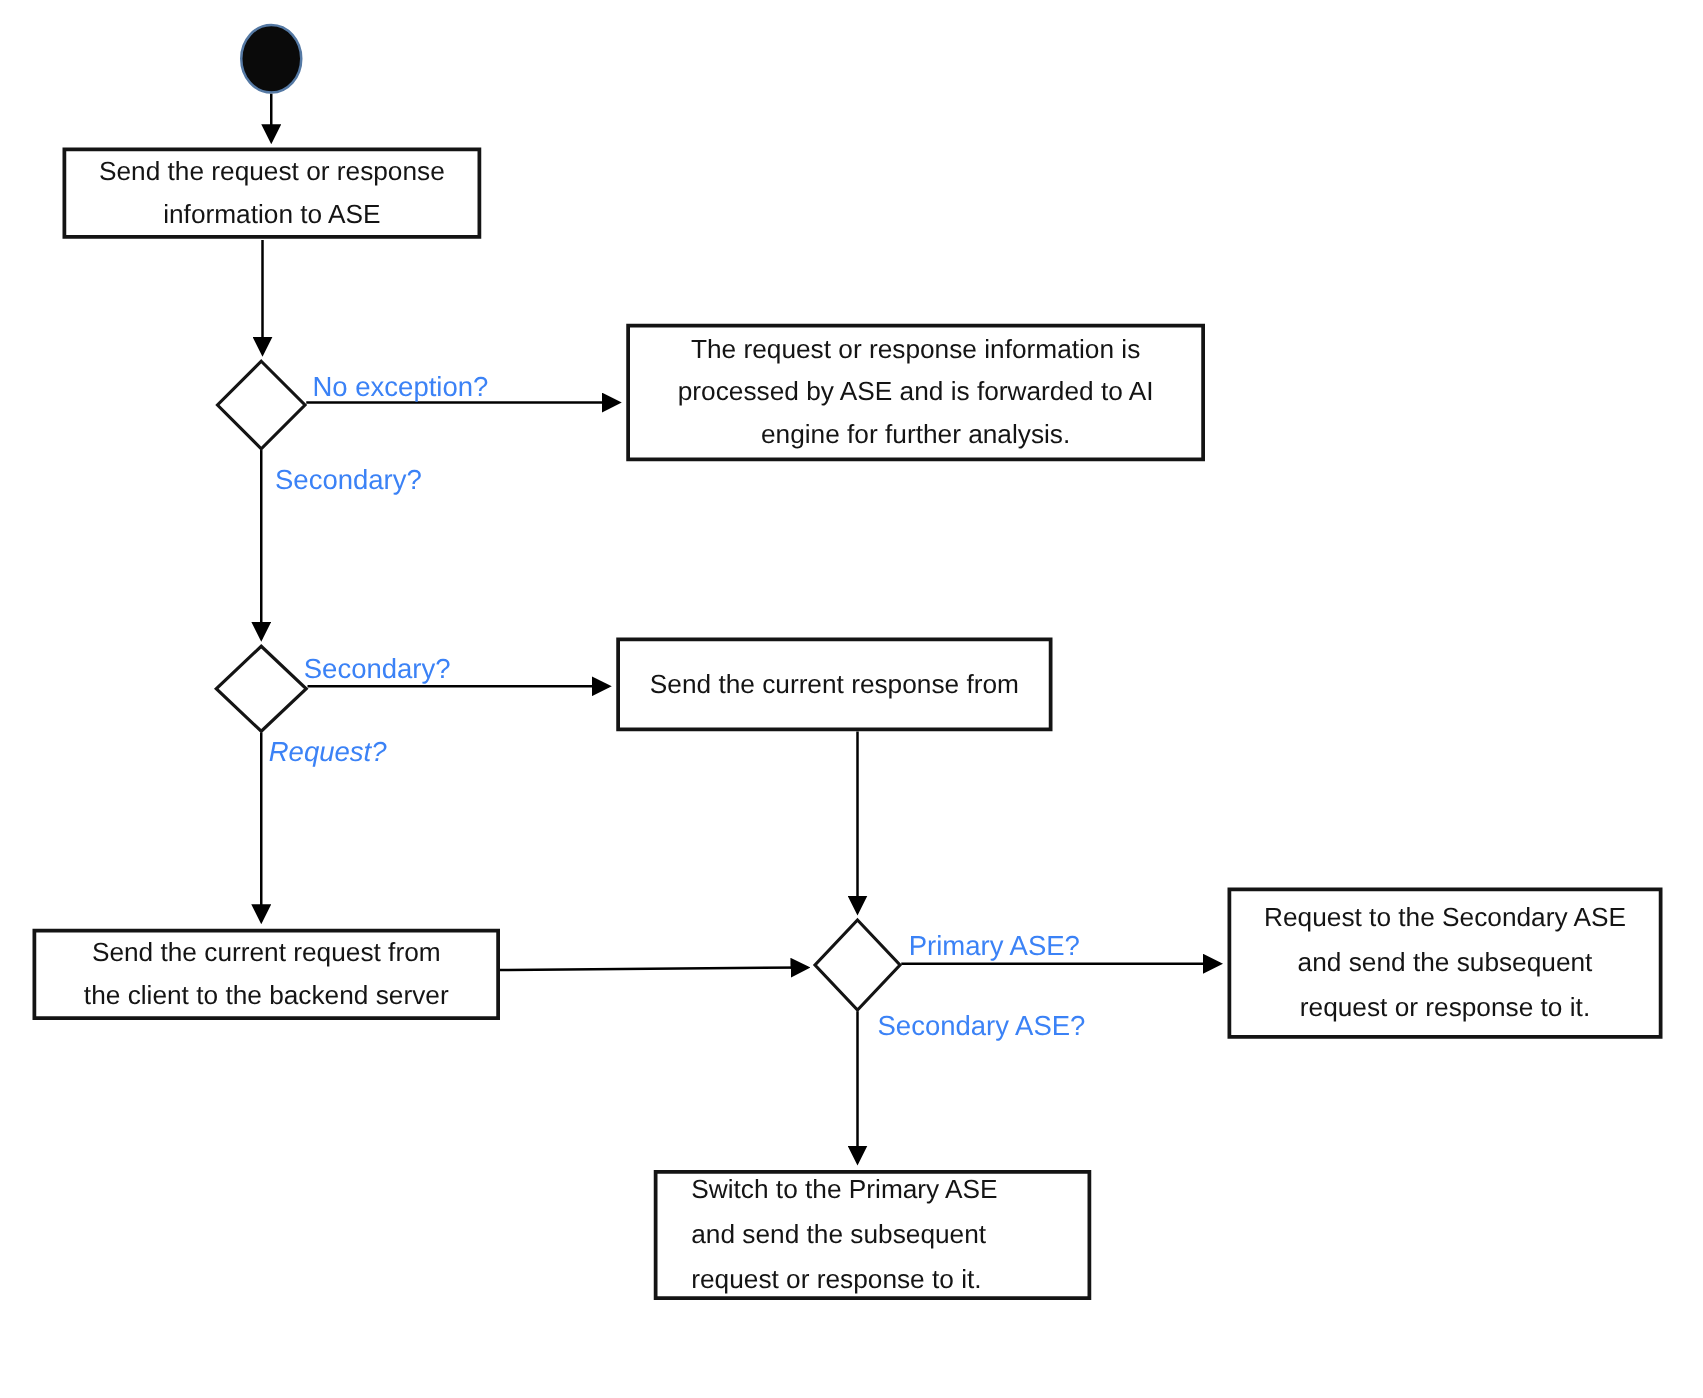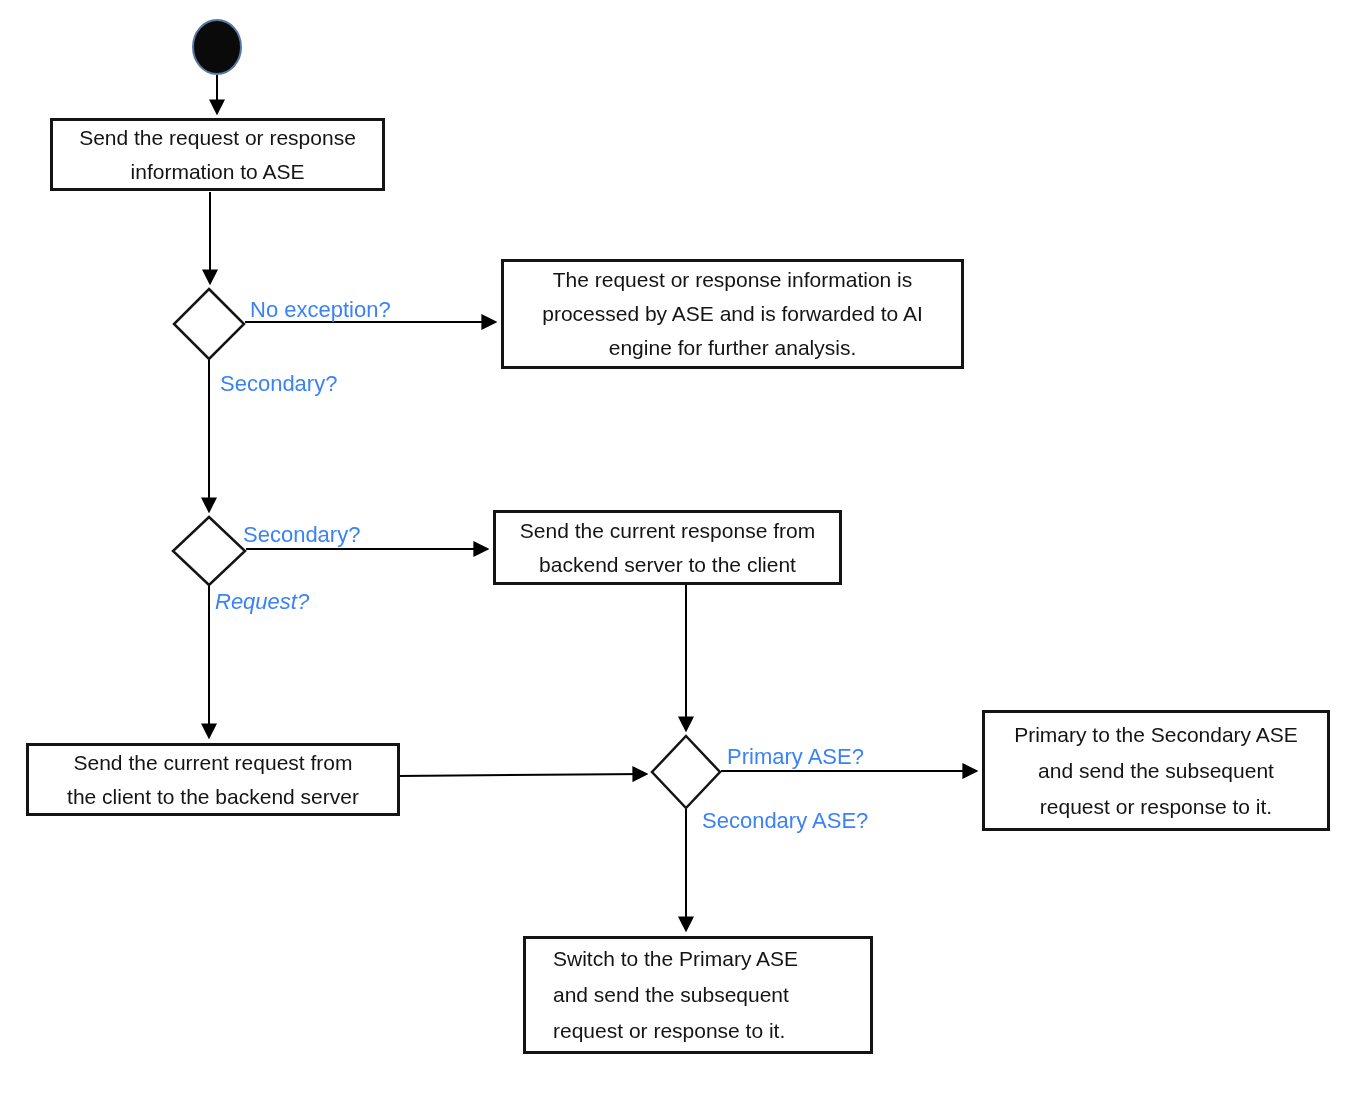--- a/index.html
+++ b/index.html
@@ -80,35 +80,34 @@
   </div>
 
   <div class="node" style="left:501px; top:259px; width:463px; height:110px;">
     <div>The request or response information is</div>
     <div>processed by ASE and is forwarded to AI</div>
     <div>engine for further analysis.</div>
   </div>
 
   <div class="node" style="left:493px; top:510px; width:349px; height:75px;">
     <div>Send the current response from</div>
-    <div>backend server to the client</div>
   </div>
 
   <div class="node" style="left:26px; top:743px; width:374px; height:73px;">
     <div>Send the current request from</div>
     <div>the client to the backend server</div>
   </div>
 
   <div class="node lh36" style="left:982px; top:710px; width:348px; height:121px;">
-    <div>Primary to the Secondary ASE</div>
+    <div>Request to the Secondary ASE</div>
     <div>and send the subsequent</div>
     <div>request or response to it.</div>
   </div>
 
-  <div class="node lh36 align-left" style="left:523px; top:936px; width:350px; height:118px;">
+  <div class="node lh36 align-left" style="left:523px; top:936px; width:350px; height:104px;">
     <div>Switch to the Primary ASE</div>
     <div>and send the subsequent</div>
     <div>request or response to it.</div>
   </div>
 
   <div class="edge-label" style="left:250px; top:297px;">No exception?</div>
   <div class="edge-label" style="left:220px; top:371px;">Secondary?</div>
   <div class="edge-label" style="left:243px; top:522px;">Secondary?</div>
   <div class="edge-label" style="left:215px; top:589px;font-style:italic;">Request?</div>
   <div class="edge-label" style="left:727px; top:744px;">Primary ASE?</div>

